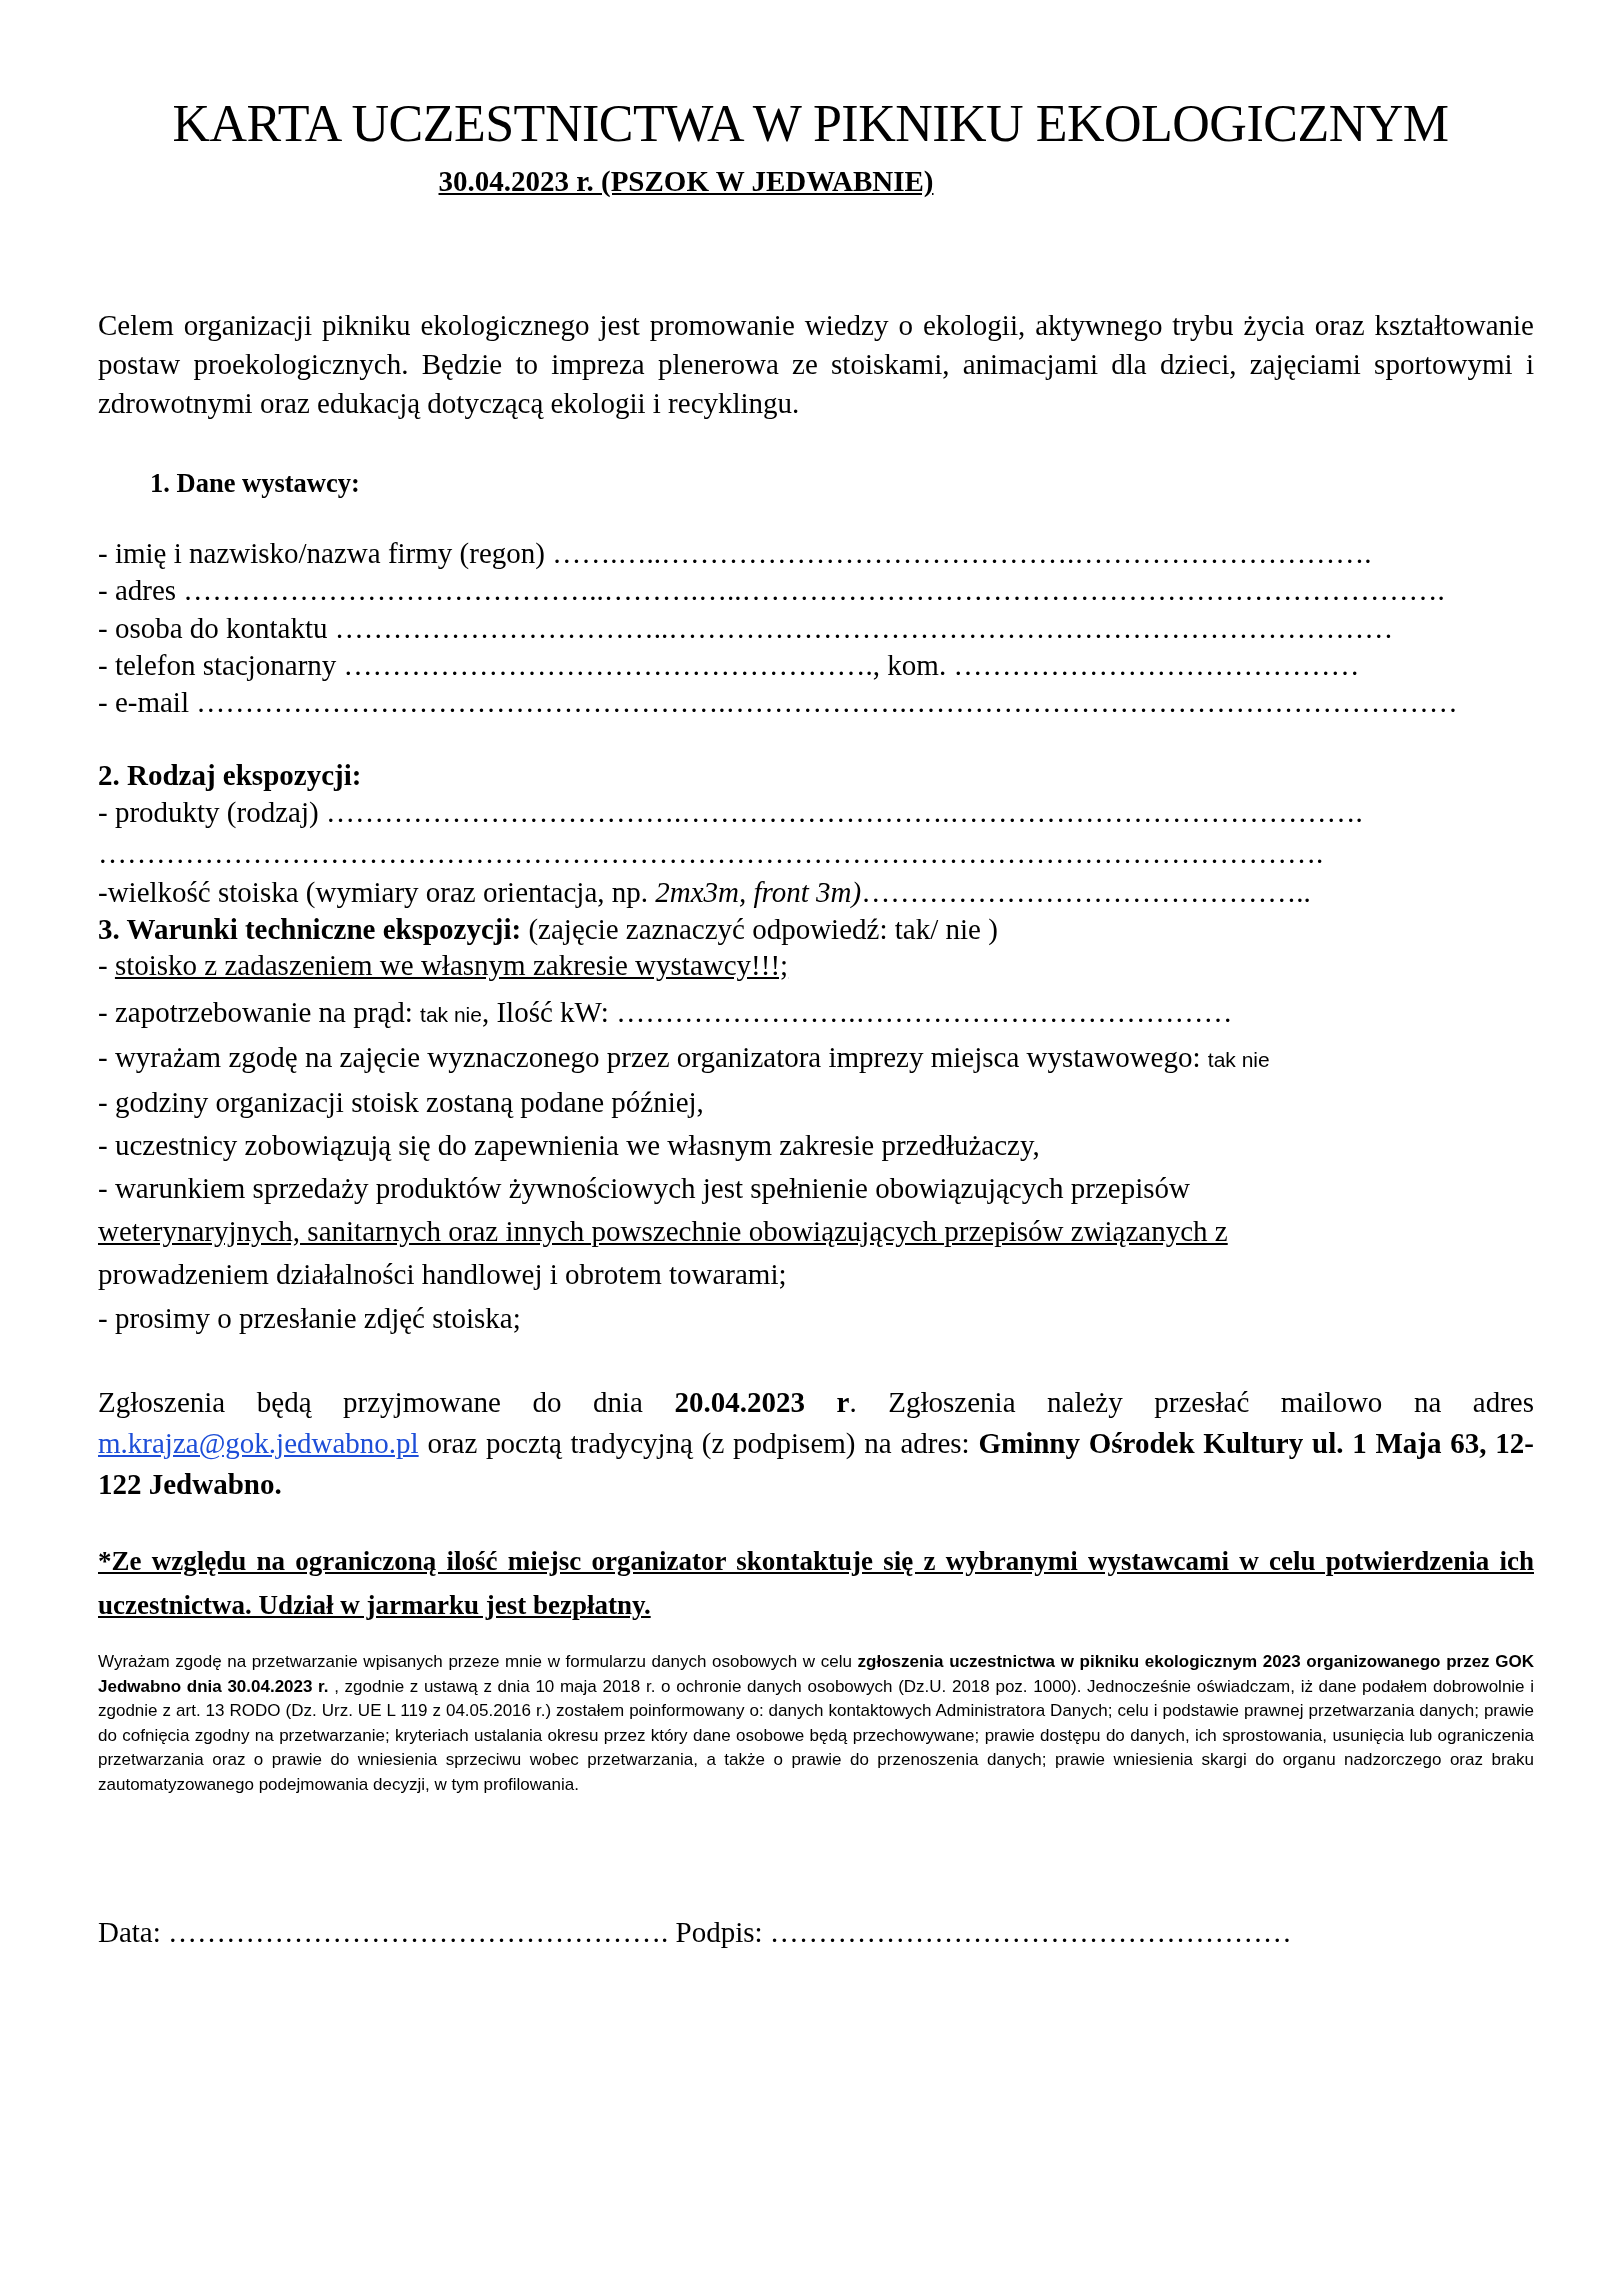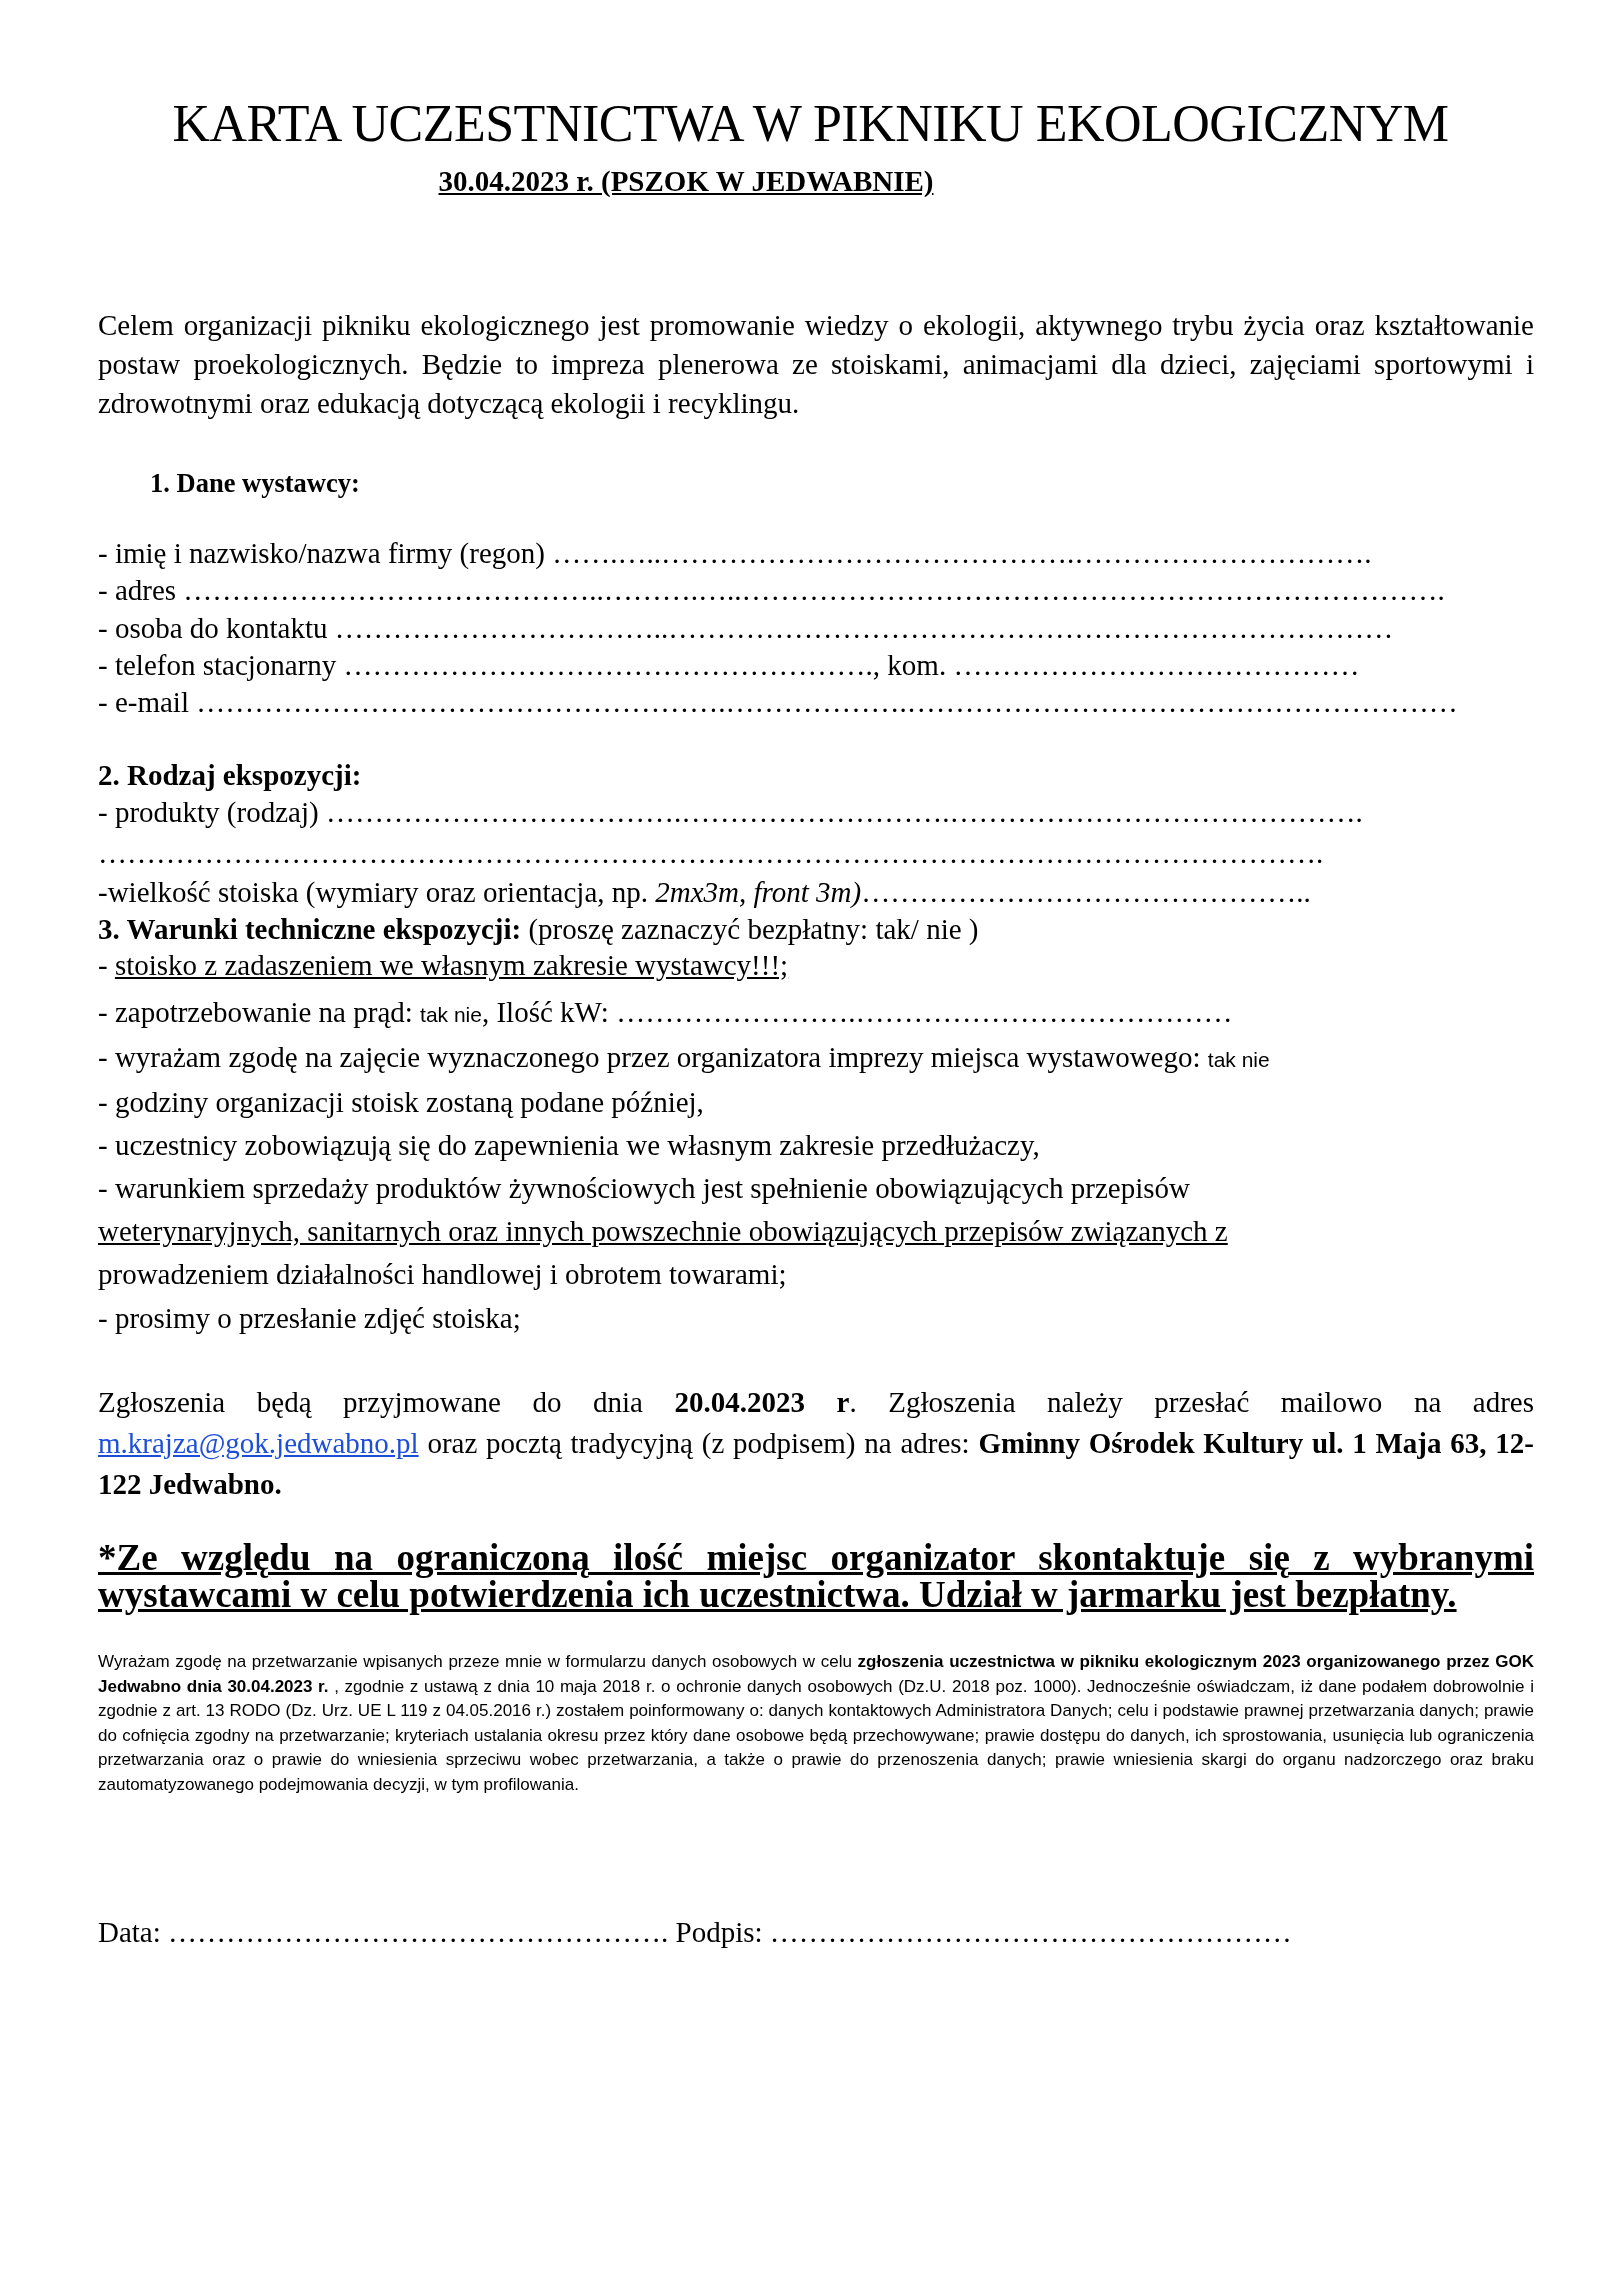--- a/index.html
+++ b/index.html
@@ -19,21 +19,21 @@
     }
     .t { font-size: 29px; line-height: 1; left: 98px; }
     .just { left: 98px; width: 1436px; white-space: normal; text-align: justify; text-align-last: left; }
     .intro { top: 306px; font-size: 29px; line-height: 39px; }
     .b { font-weight: bold; }
     .i { font-style: italic; }
     .u { text-decoration: underline; }
     .ynopt { font-family: Liberation Sans, sans-serif; font-size: 21px; }
     .dots { letter-spacing: 0; }
     .closing { top: 1382px; font-size: 29px; line-height: 41px; }
-    .warning { top: 1539px; font-size: 37px; line-height: 37px; font-weight: bold; text-decoration: underline; }
+    .warning { top: 1539px; font-size: 27px; line-height: 44px; font-weight: bold; text-decoration: underline; }
     .consent {
       left: 98px; width: 1436px; top: 1650px; white-space: normal;
       text-align: justify; text-align-last: left;
       font-family: "Liberation Sans", sans-serif; font-size: 17px; line-height: 24.5px;
     }
     .sig { top: 1916px; font-size: 29px; left: 98px; }
     a.email { color: #1d4ed8; text-decoration: underline; }
   </style>
 </head>
 <body>
@@ -76,21 +76,21 @@
     <span class="dots">……………………………….……………………….…………………………………….</span>
   </div>
   <div class="abs t" style="top:839px;">
     <span class="dots">……………………………………………………………………………………………………………….</span>
   </div>
   <div class="abs t" style="top:878px;">
     <span>-wielkość stoiska (wymiary oraz orientacja, np. </span><span class="i">2mx3m, front 3m)</span><span class="dots">………………………………………..</span>
   </div>
 
   <div class="abs t" style="top:915px;">
-    <span class="b">3. Warunki techniczne ekspozycji:</span><span> (proszę zaznaczyć bezpłatny: tak/ nie )</span>
+    <span class="b">3. Warunki techniczne ekspozycji:</span><span> (zajęcie zaznaczyć odpowiedź: tak/ nie )</span>
   </div>
   <div class="abs t" style="top:951px;">
     <span>- </span><span class="u">stoisko z zadaszeniem we własnym zakresie wystawcy!!!;</span>
   </div>
   <div class="abs t" style="top:998px;">
     <span>- zapotrzebowanie na prąd: </span><span class="ynopt">tak nie</span><span>,  Ilość kW: </span><span class="dots">…………………….…………………………………</span>
   </div>
   <div class="abs t" style="top:1043px;">
     <span>- wyrażam zgodę na zajęcie wyznaczonego przez organizatora imprezy miejsca wystawowego: </span><span class="ynopt">tak nie</span>
   </div>

